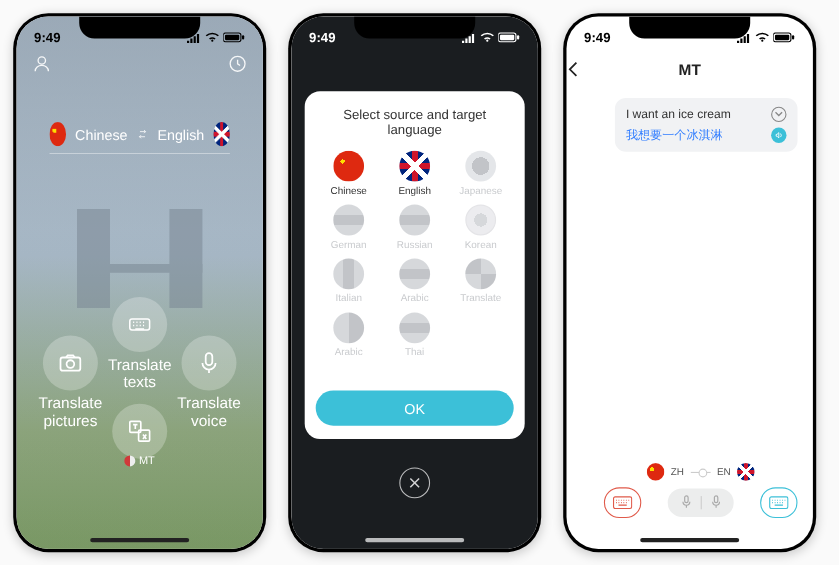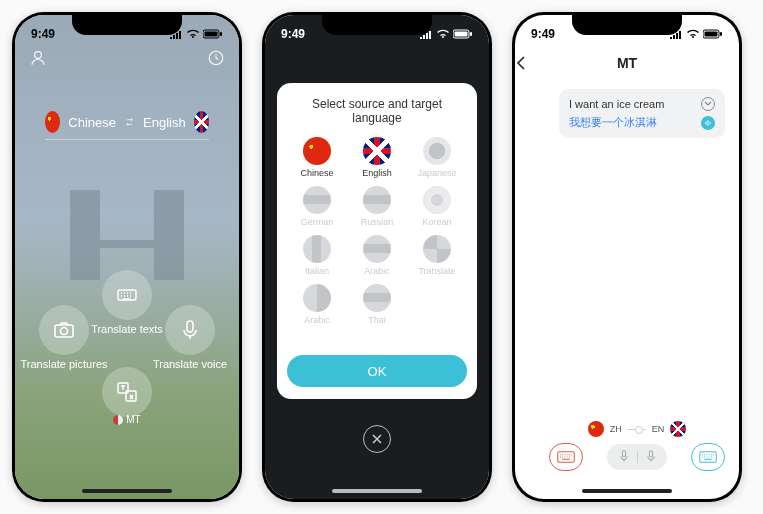--- a/index.html
+++ b/index.html
@@ -111,21 +111,21 @@
     background: rgba(255,255,255,0.25);
     display: flex;
     align-items: center;
     justify-content: center;
     color: #fff;
     position: absolute;
   }
   .s1-label {
     position: absolute;
     color: #fff;
-    font-size: 11px;
+    font-size: 14px;
     text-align: center;
     width: 90px;
     transform: translateX(-50%);
   }
   .s1-mt {
     position: absolute;
     bottom: 74px;
     left: 0; right: 0;
     text-align: center;
     font-size: 10px;

